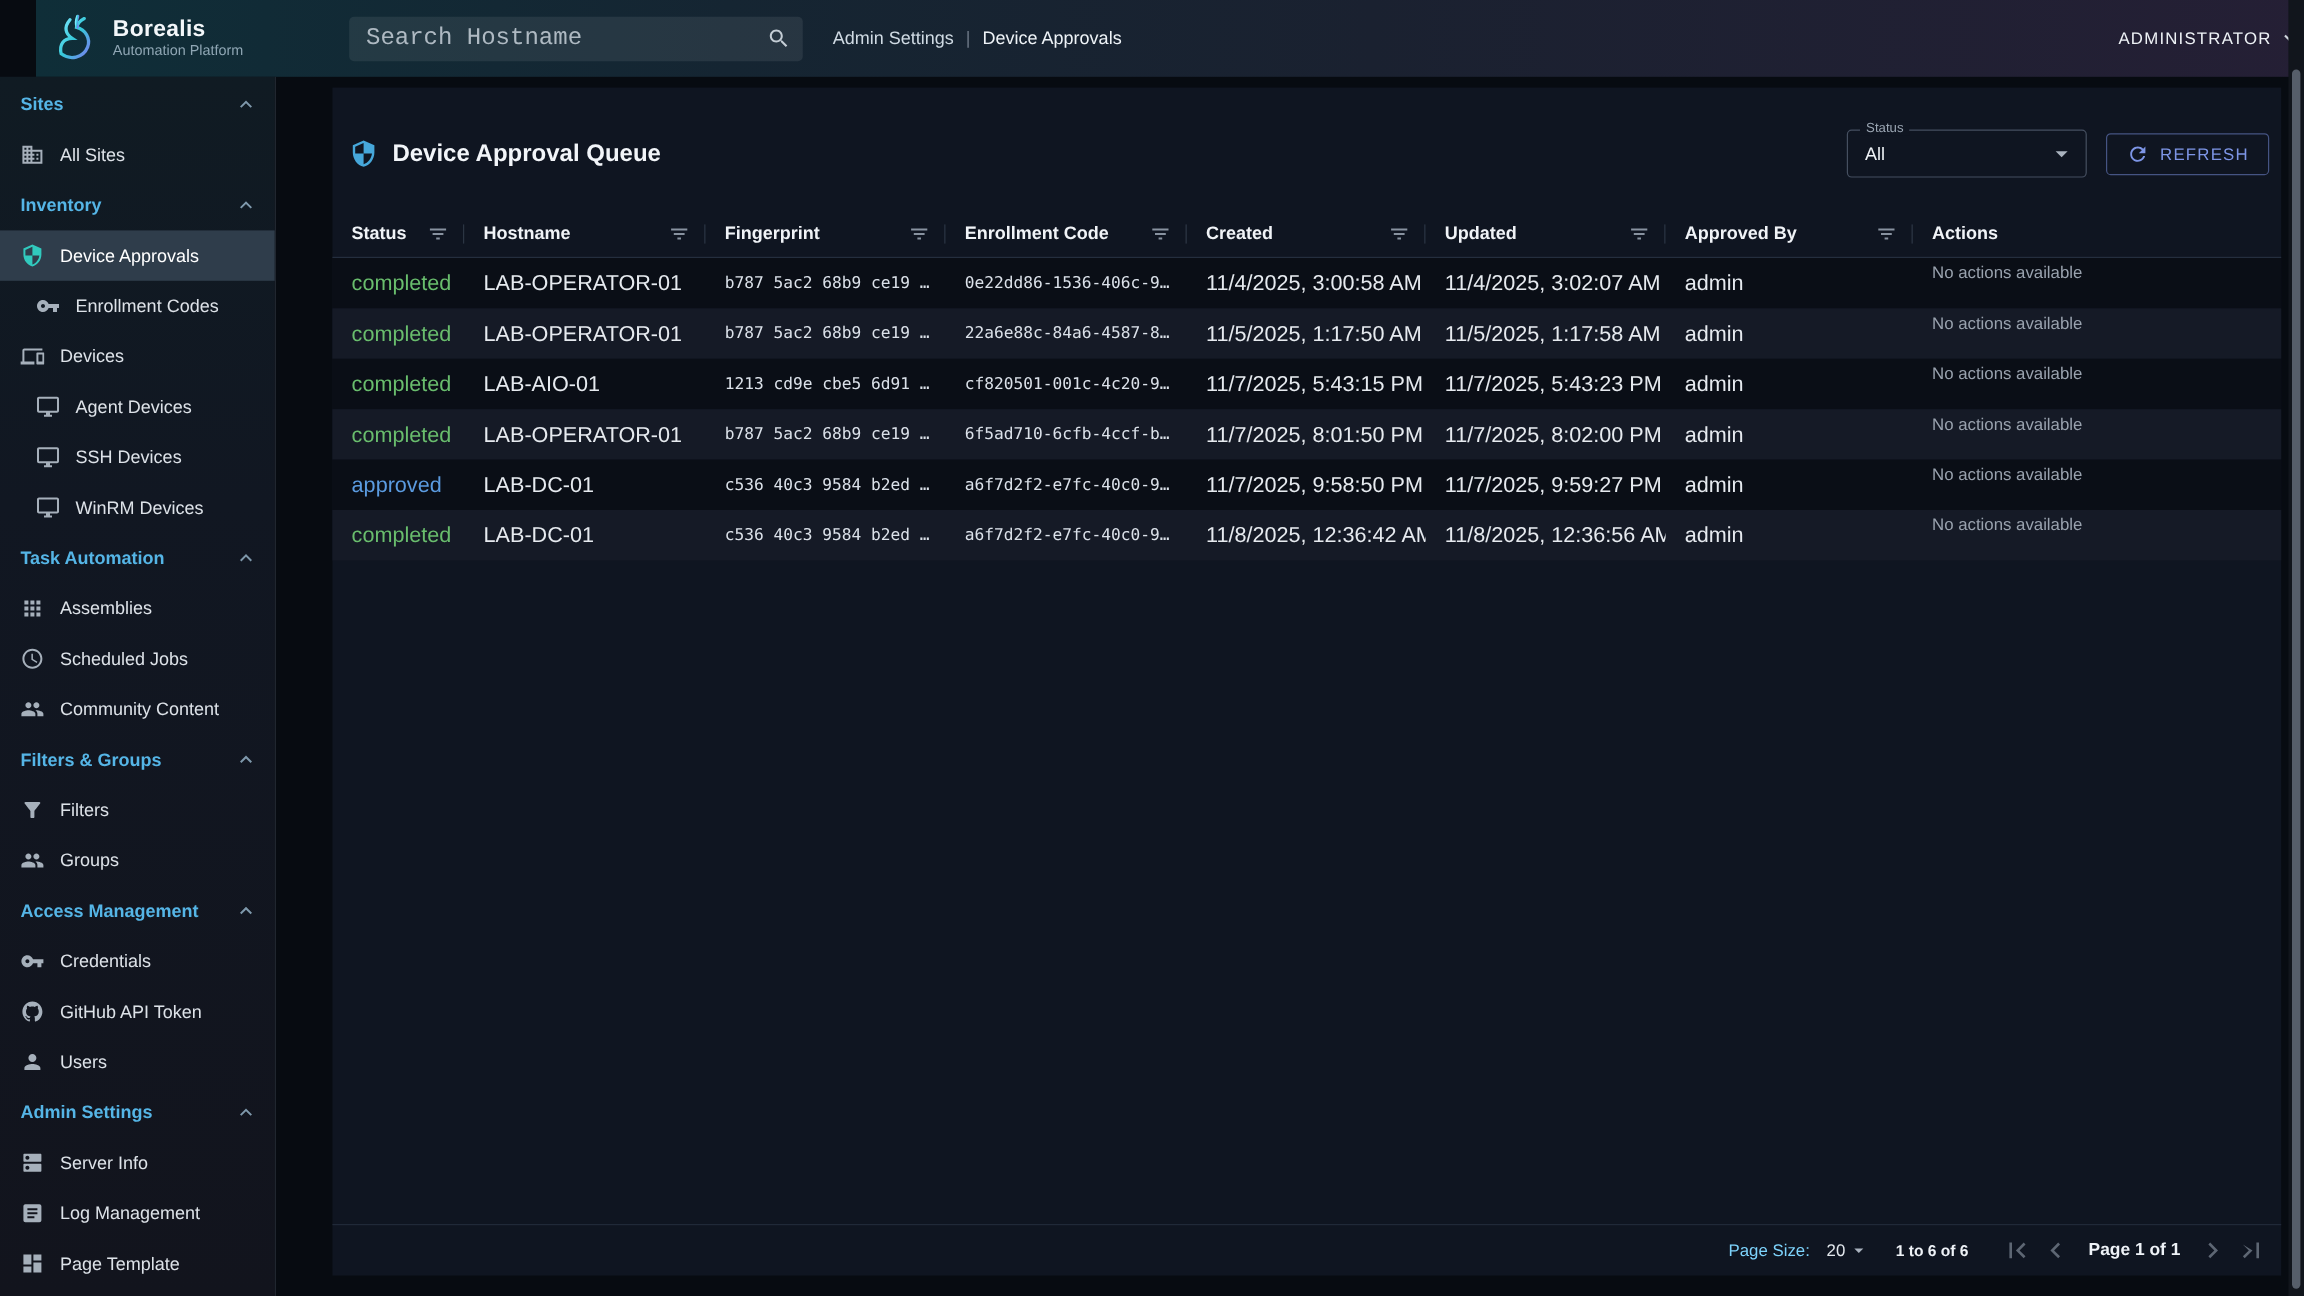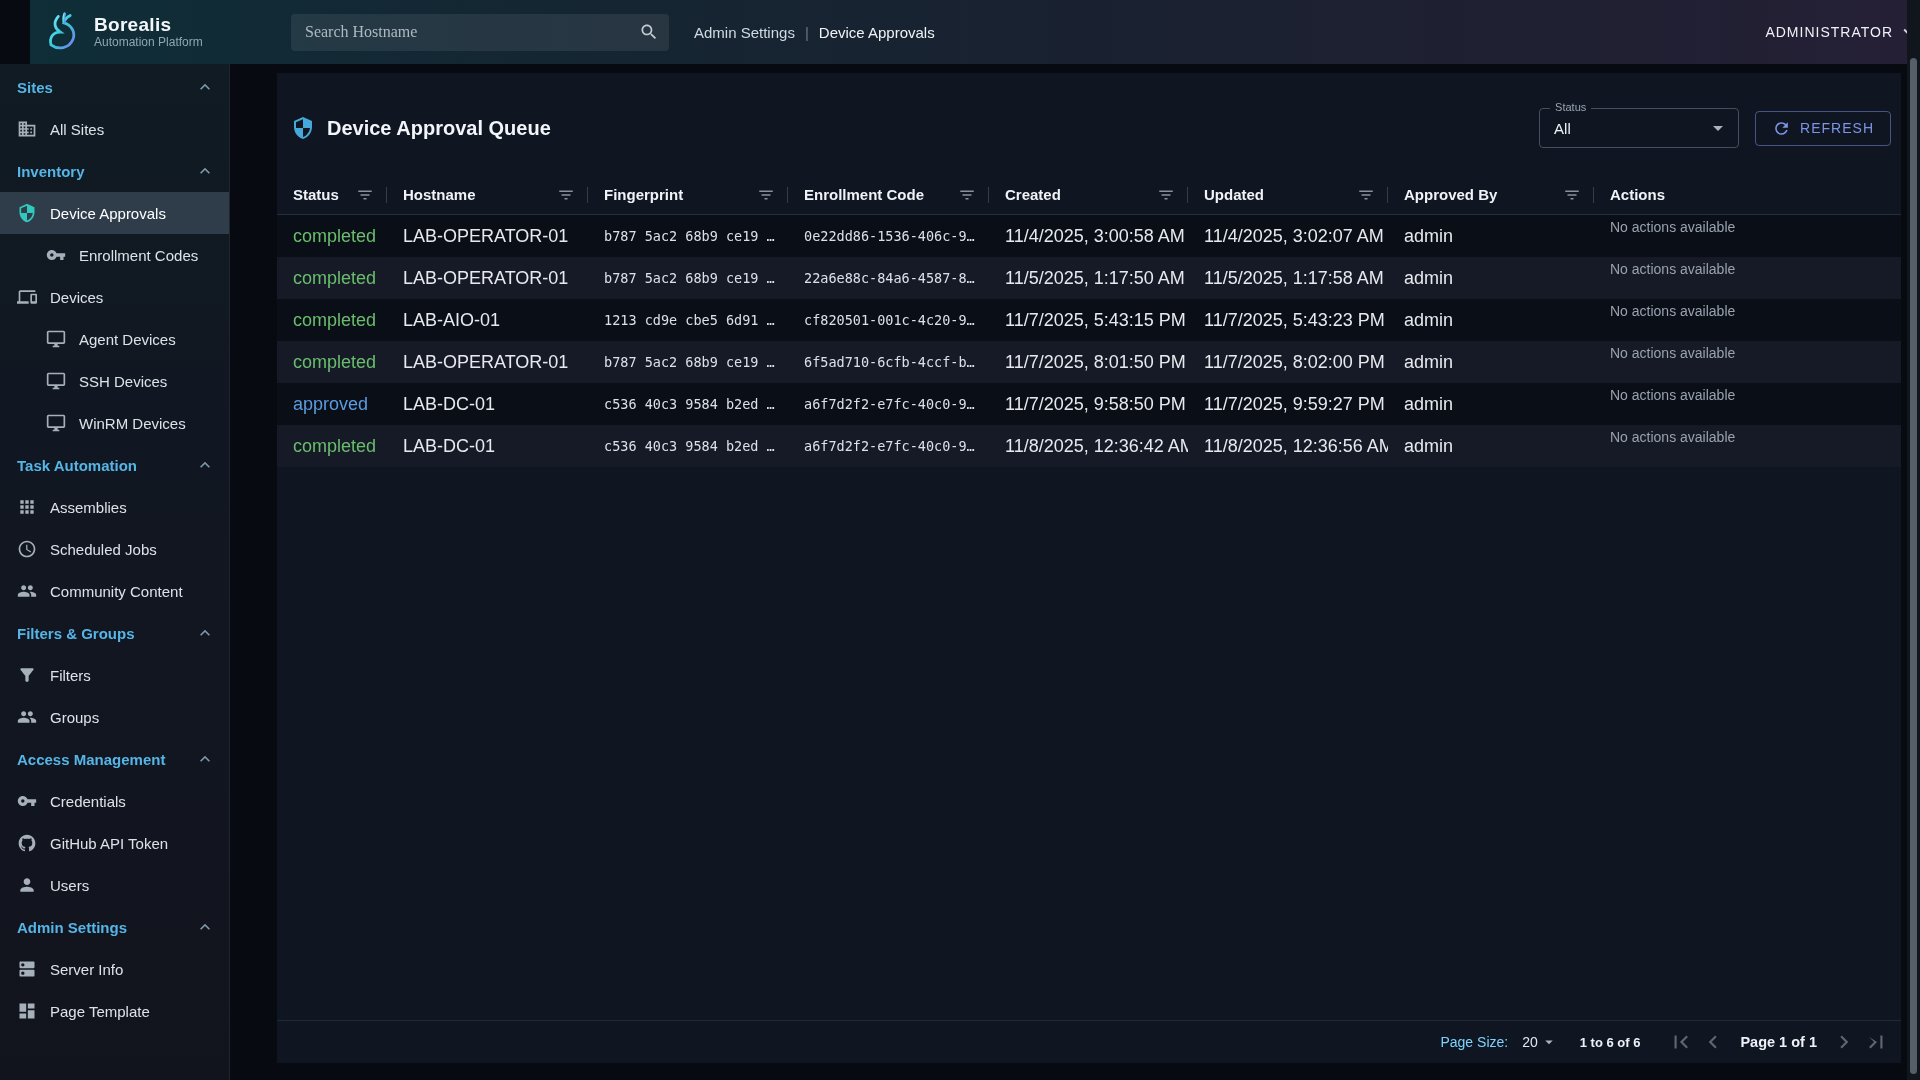--- a/index.html
+++ b/index.html
@@ -24,21 +24,21 @@
   .logo { width:44px; height:44px; }
   .brand-text { display:flex; flex-direction:column; line-height:1.15; }
   .brand-name { font-size:19px; font-weight:bold; color:#f3f7fa; letter-spacing:.3px; }
   .brand-sub { font-size:12px; color:#8fa6b4; }
   .searchbox {
     width:378px; height:37px; background:rgba(255,255,255,0.08);
     border-radius:4px; display:flex; align-items:center;
   }
   .searchbox input {
     flex:1; background:transparent; border:none; outline:none;
-    color:#dfe5ea; font-size:16px; padding:0 8px 0 14px; font-family:Liberation Serif, serif;
+    color:#dfe5ea; font-size:20px; padding:0 8px 0 14px; font-family:Liberation Mono, monospace;
   }
   .searchbox input::placeholder { color:#aeb9c2; opacity:1; }
   .search-icon { width:20px; height:20px; margin-right:10px; color:#c3ccd4; }
   .breadcrumb { display:flex; align-items:center; gap:10px; margin-left:25px; font-size:15px; }
   .crumb-a { color:#cfdae3; }
   .crumb-sep { color:#6b7685; }
   .crumb-b { color:#eef3f7; }
   .user-menu {
     margin-left:auto; display:flex; align-items:center; gap:5px; padding-right:30px;
     font-size:14px; letter-spacing:1px; font-weight:500; color:#eef2f6; cursor:pointer;
@@ -50,21 +50,21 @@
     position:absolute; top:64px; left:0; width:230px; bottom:0;
     background:linear-gradient(180deg,#101b23 0%,#111722 35%,#12141d 100%);
     border-right:1px solid #20262f;
     padding-top:2px; overflow:hidden;
   }
   .side-row { height:42px; display:flex; align-items:center; padding:0 14px 0 17px; cursor:pointer; }
   .sec-header { justify-content:space-between; color:#55b5e6; font-weight:bold; font-size:15px; }
   .sec-chevron { width:20px; height:20px; color:#7e98ab; }
   .item { gap:13px; color:#dde2e8; font-size:15px; }
   .item .ico { width:20px; height:20px; flex:0 0 20px; color:#a6b0bb; }
-  .item.indent { padding-left:46px; }
+  .item.indent { padding-left:30px; }
   .item.selected { background:#2f3d4b; color:#ffffff; }
   .item.selected .ico { color:#31c9bd; }
 
   
   .panel {
     position:absolute; left:277px; top:73px; width:1624px; height:990px;
     background:#0f1521; display:flex; flex-direction:column;
   }
   .panel-head { height:102px; display:flex; align-items:center; padding:8px 10px 0 14px; }
   .panel-title { display:flex; align-items:center; gap:12px; font-size:20px; font-weight:bold; color:#f2f5f9; }
@@ -360,20 +360,28 @@
     <span class="ico">
         <svg viewBox="0 0 24 24" fill="currentColor">
           <path d="M20 13H4c-.55 0-1 .45-1 1v6c0 .55.45 1 1 1h16c.55 0 1-.45 1-1v-6c0-.55-.45-1-1-1zM7 19c-1.1 0-2-.9-2-2s.9-2 2-2 2 .9 2 2-.9 2-2 2zM20 3H4c-.55 0-1 .45-1 1v6c0 .55.45 1 1 1h16c.55 0 1-.45 1-1V4c0-.55-.45-1-1-1zM7 9c-1.1 0-2-.9-2-2s.9-2 2-2 2 .9 2 2-.9 2-2 2z"></path>
         </svg>
       </span>
     <span>Server Info</span>
   </div>
   <div class="side-row item">
     <span class="ico">
         <svg viewBox="0 0 24 24" fill="currentColor">
+          <path d="M19 3H5c-1.1 0-2 .9-2 2v14c0 1.1.9 2 2 2h14c1.1 0 2-.9 2-2V5c0-1.1-.9-2-2-2zm-5 14H7v-2h7v2zm3-4H7v-2h10v2zm0-4H7V7h10v2z"></path>
+        </svg>
+      </span>
+    <span>Log Management</span>
+  </div>
+  <div class="side-row item">
+    <span class="ico">
+        <svg viewBox="0 0 24 24" fill="currentColor">
           <path d="M3 13h8V3H3v10zm0 8h8v-6H3v6zm10 0h8V11h-8v10zm0-18v6h8V3h-8z"></path>
         </svg>
       </span>
     <span>Page Template</span>
   </div>
 </aside>
 
 <main class="panel">
 
   <div class="panel-head">

